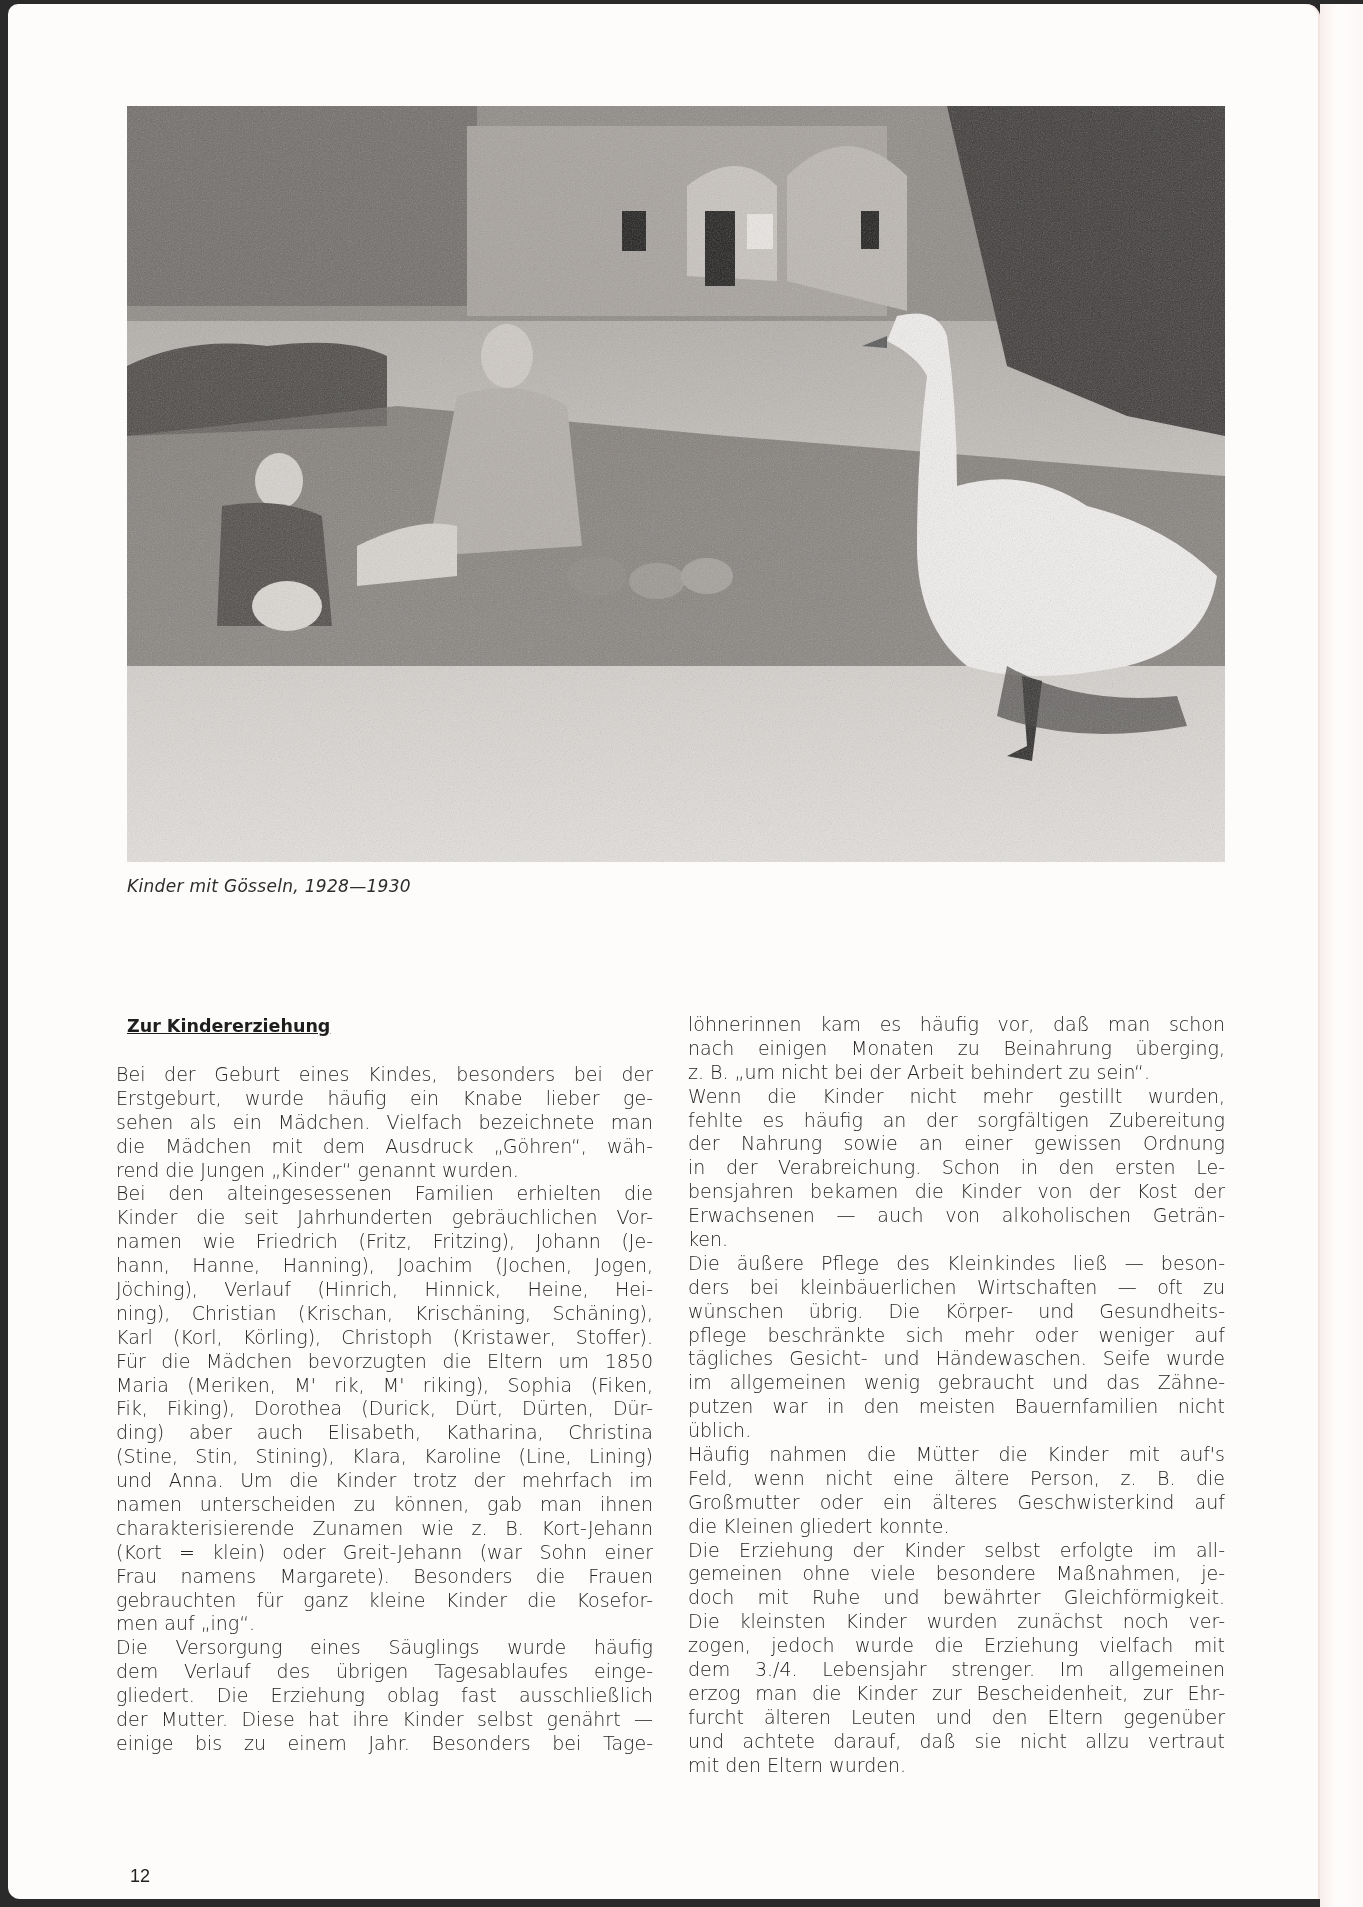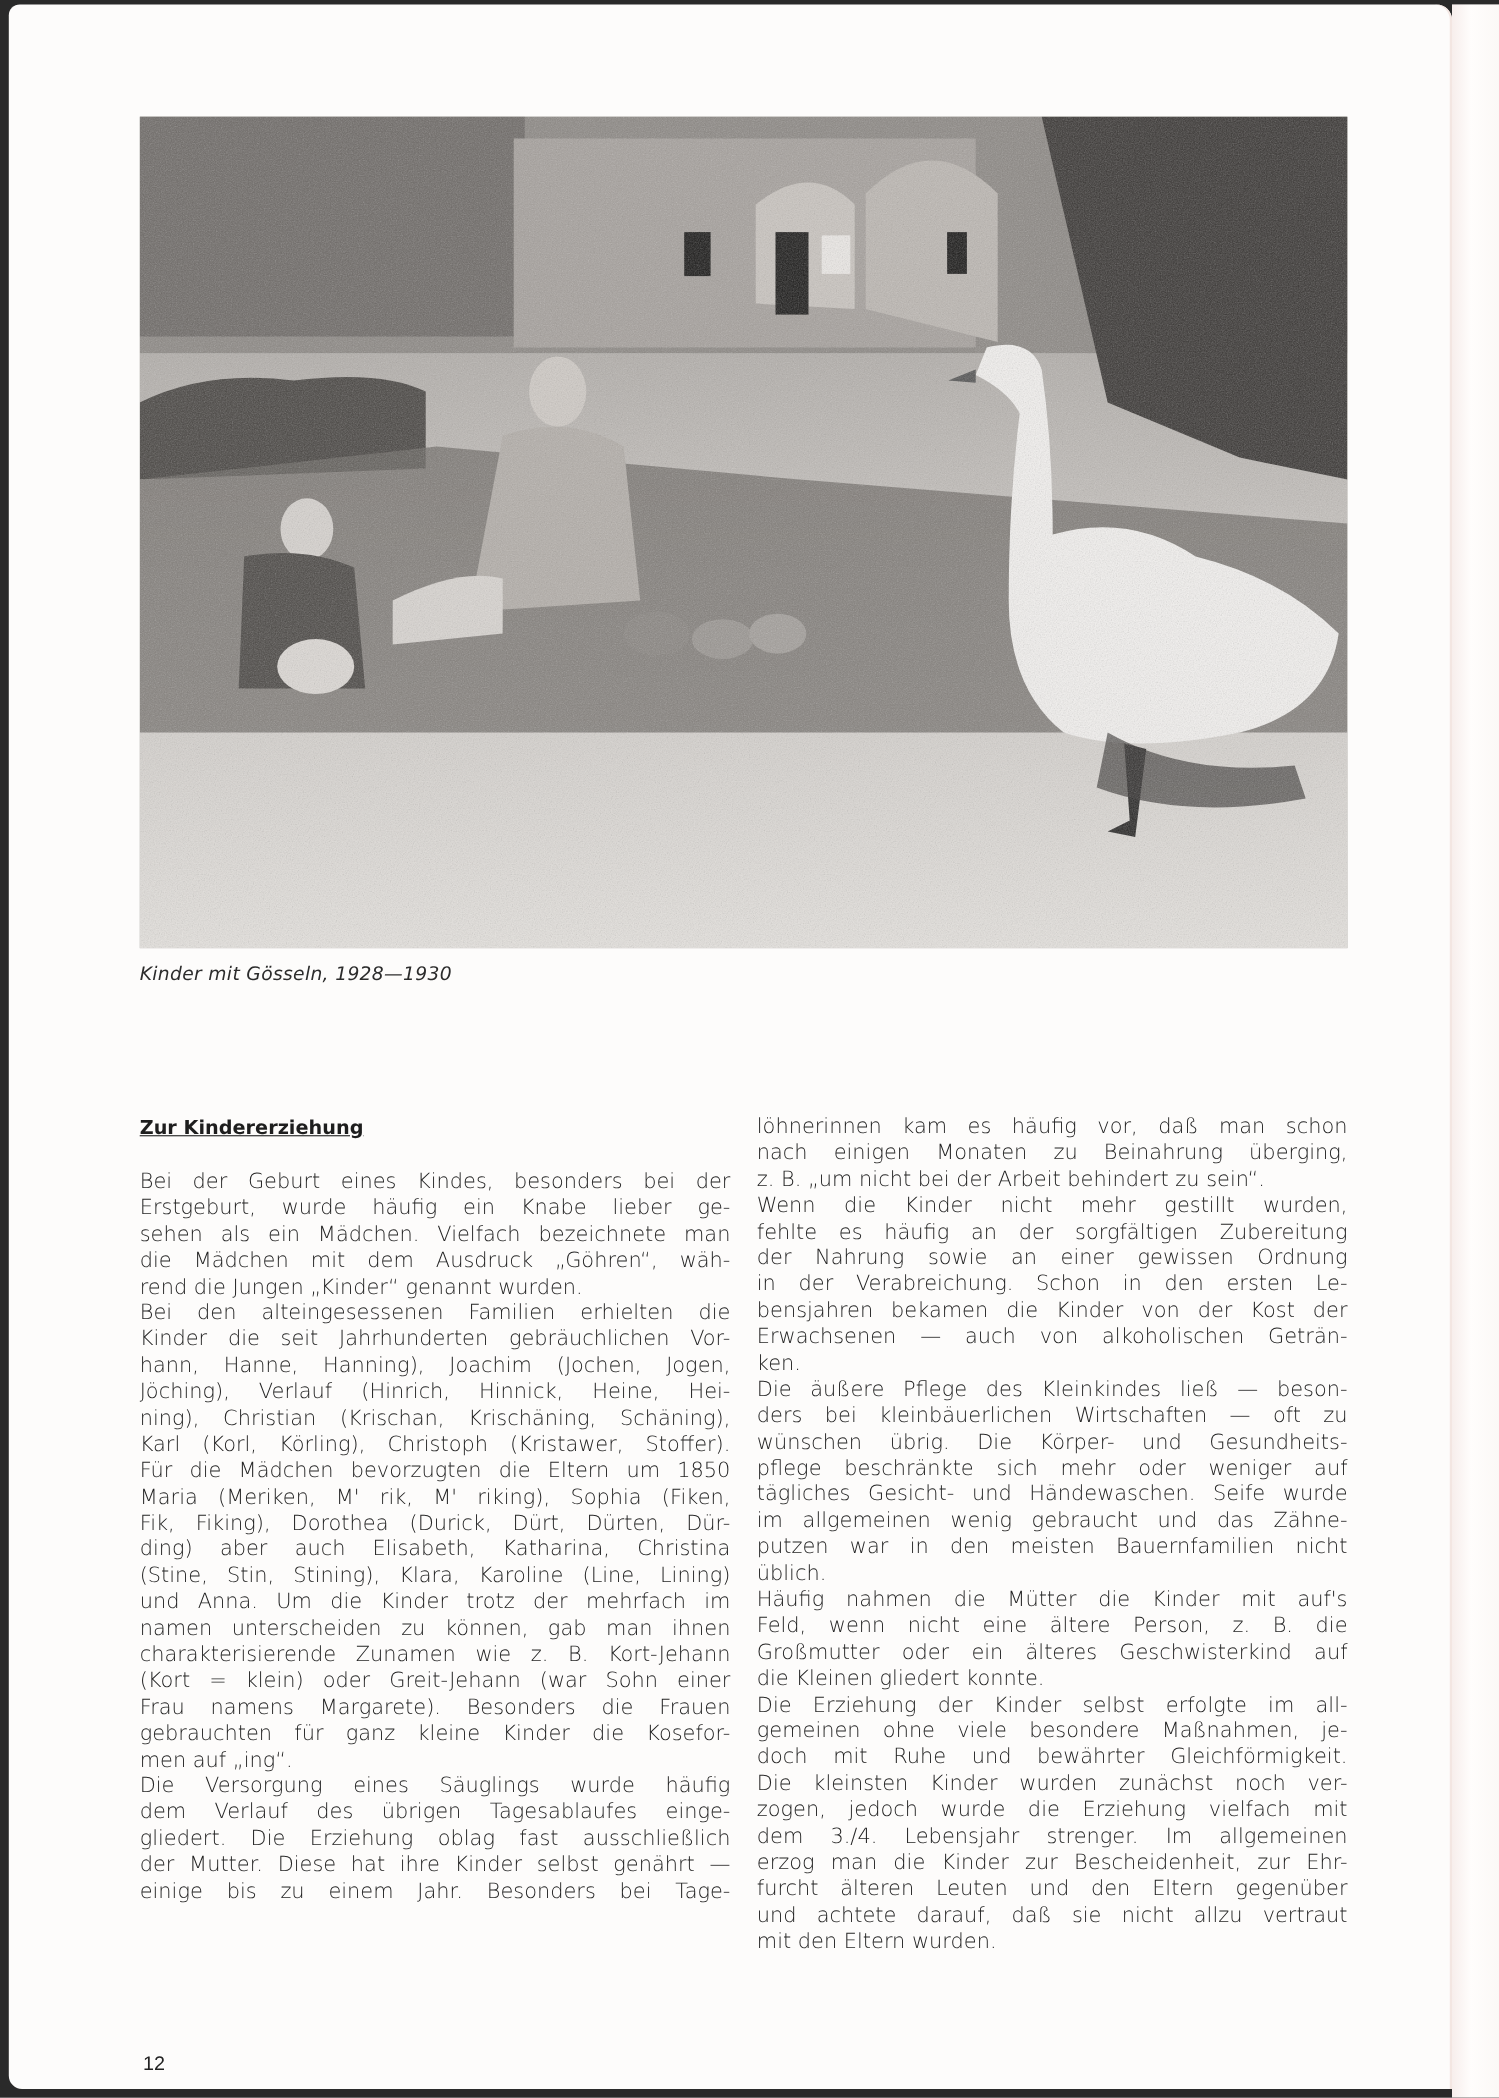--- a/index.html
+++ b/index.html
@@ -37,21 +37,21 @@
   .col {
     position: absolute; width: 537px;
     font-family: "DejaVu Sans", sans-serif; font-size: 19px;
     line-height: 23.9px; color: #252525; font-weight: 300;
   }
   .col .line {
     display: block; white-space: nowrap; text-align: justify;
     text-align-last: justify; height: 23.9px; overflow: visible;
   }
   .col .line.last { text-align-last: left; }
-  .col-left { left: 127px; top: 1063px; }
+  .col-left { left: 116px; top: 1063px; }
   .col-right { left: 688px; top: 1013px; }
   .page-number {
     position: absolute; left: 130px; top: 1820px;
     font-family: "Liberation Sans", sans-serif; font-size: 18px; color: #222; margin-top: 46px;
   }
 </style>
 </head>
 <body>
 
 <div class="page">
@@ -117,20 +117,21 @@
 <div class="heading">Zur Kindererziehung</div>
 
 <div class="col col-left" id="col-left">
     <span class="line">Bei der Geburt eines Kindes, besonders bei der</span>
     <span class="line">Erstgeburt, wurde häufig ein Knabe lieber ge-</span>
     <span class="line">sehen als ein Mädchen. Vielfach bezeichnete man</span>
     <span class="line">die Mädchen mit dem Ausdruck „Göhren“, wäh-</span>
     <span class="line last">rend die Jungen „Kinder“ genannt wurden.</span>
     <span class="line">Bei den alteingesessenen Familien erhielten die</span>
     <span class="line">Kinder die seit Jahrhunderten gebräuchlichen Vor-</span>
+    <span class="line">namen wie Friedrich (Fritz, Fritzing), Johann (Je-</span>
     <span class="line">hann, Hanne, Hanning), Joachim (Jochen, Jogen,</span>
     <span class="line">Jöching), Verlauf (Hinrich, Hinnick, Heine, Hei-</span>
     <span class="line">ning), Christian (Krischan, Krischäning, Schäning),</span>
     <span class="line">Karl (Korl, Körling), Christoph (Kristawer, Stoffer).</span>
     <span class="line">Für die Mädchen bevorzugten die Eltern um 1850</span>
     <span class="line">Maria (Meriken, M' rik, M' riking), Sophia (Fiken,</span>
     <span class="line">Fik, Fiking), Dorothea (Durick, Dürt, Dürten, Dür-</span>
     <span class="line">ding) aber auch Elisabeth, Katharina, Christina</span>
     <span class="line">(Stine, Stin, Stining), Klara, Karoline (Line, Lining)</span>
     <span class="line">und Anna. Um die Kinder trotz der mehrfach im</span>

